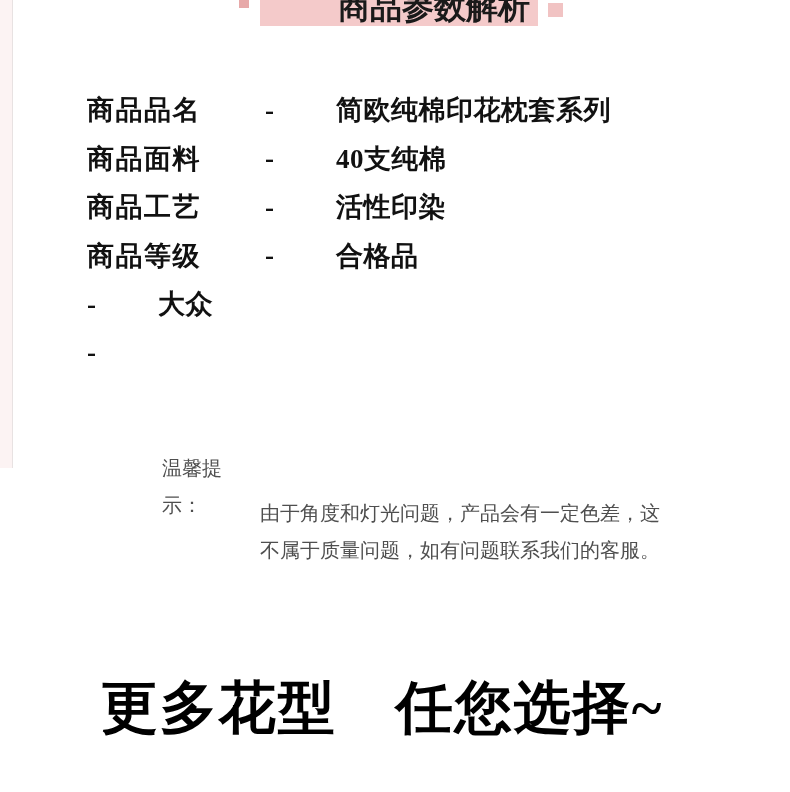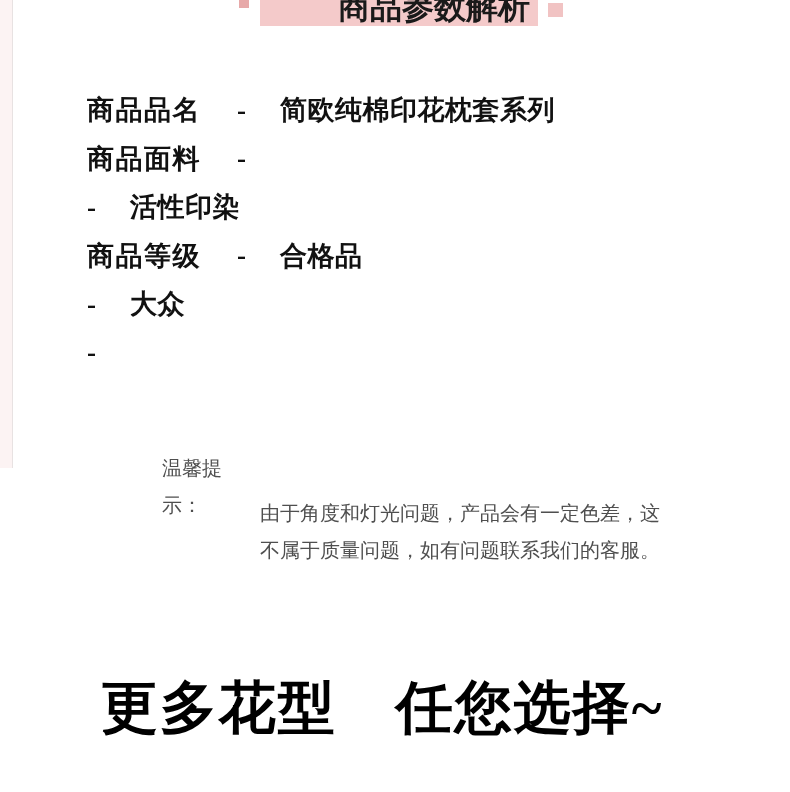--- a/index.html
+++ b/index.html
@@ -52,21 +52,21 @@
   }
   
   .attr-list {
     position: absolute; left: 87px; top: 86px;
     width: 560px;
   }
   .attr-row {
     display: flex; align-items: center;
     height: 48.5px;
     font-family: "Liberation Serif", serif;
-    font-size: 27px; font-weight: bold; color: #111111;
+    font-size: 27px; font-weight: bold; color: #111111; gap: 28px;
   }
   .attr-label { width: 150px; letter-spacing: 1.5px; }
   .attr-sep   { width: 43px; letter-spacing: 0; }
   .attr-value { flex: 1; letter-spacing: 0.5px; white-space: nowrap; }
   
   .tip {
     position: absolute; left: 122px; top: 450px;
     width: 560px;
     display: flex;
     font-family: "Liberation Sans", sans-serif;
@@ -102,22 +102,24 @@
 
   <div class="attr-list">
     <div class="attr-row">
       <span class="attr-label">商品品名</span>
       <span class="attr-sep">-</span>
       <span class="attr-value">简欧纯棉印花枕套系列</span>
     </div>
     <div class="attr-row">
       <span class="attr-label">商品面料</span>
       <span class="attr-sep">-</span>
+      <span class="attr-value">40支纯棉</span>
     </div>
     <div class="attr-row">
+      <span class="attr-label">商品工艺</span>
       <span class="attr-sep">-</span>
       <span class="attr-value">活性印染</span>
     </div>
     <div class="attr-row">
       <span class="attr-label">商品等级</span>
       <span class="attr-sep">-</span>
       <span class="attr-value">合格品</span>
     </div>
     <div class="attr-row">
       <span class="attr-sep">-</span>

